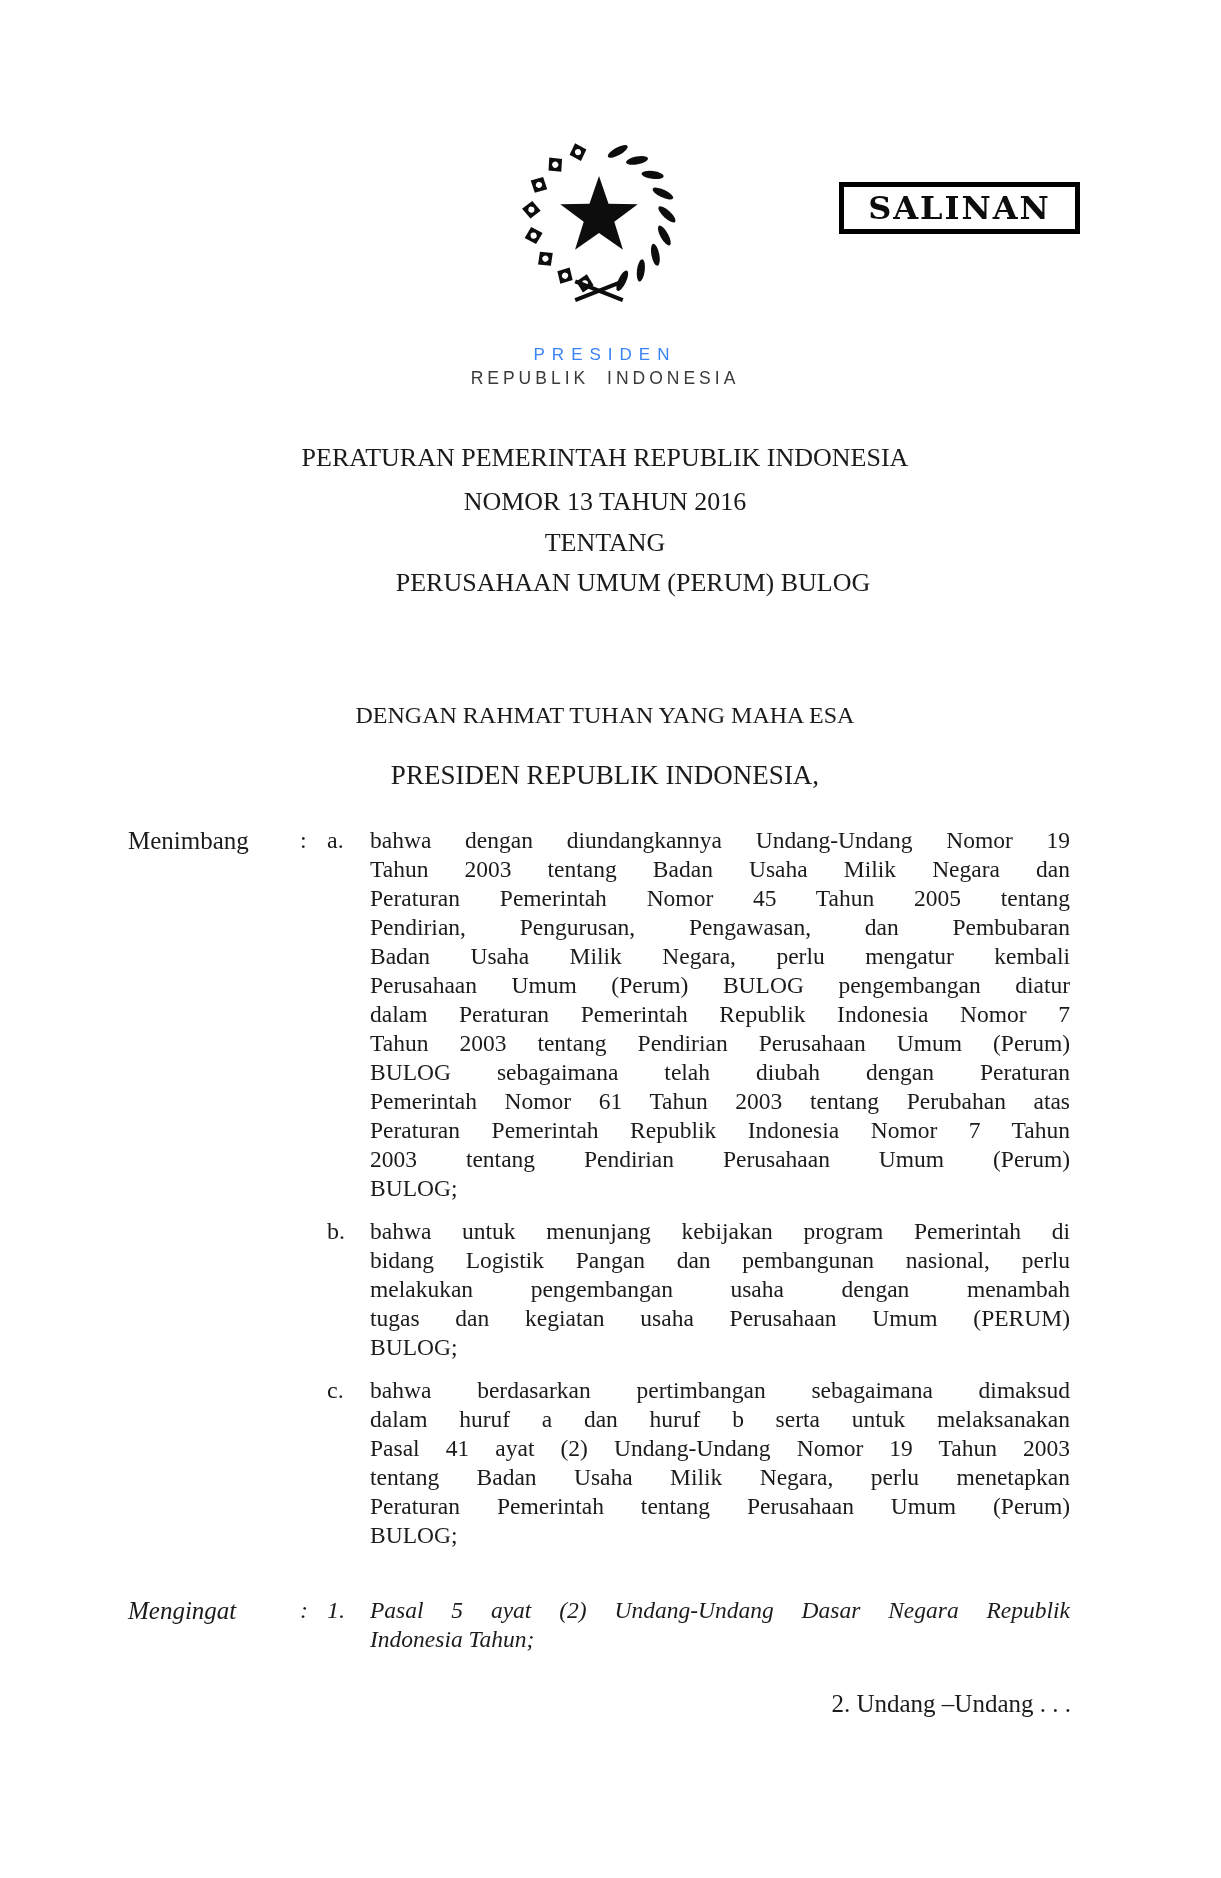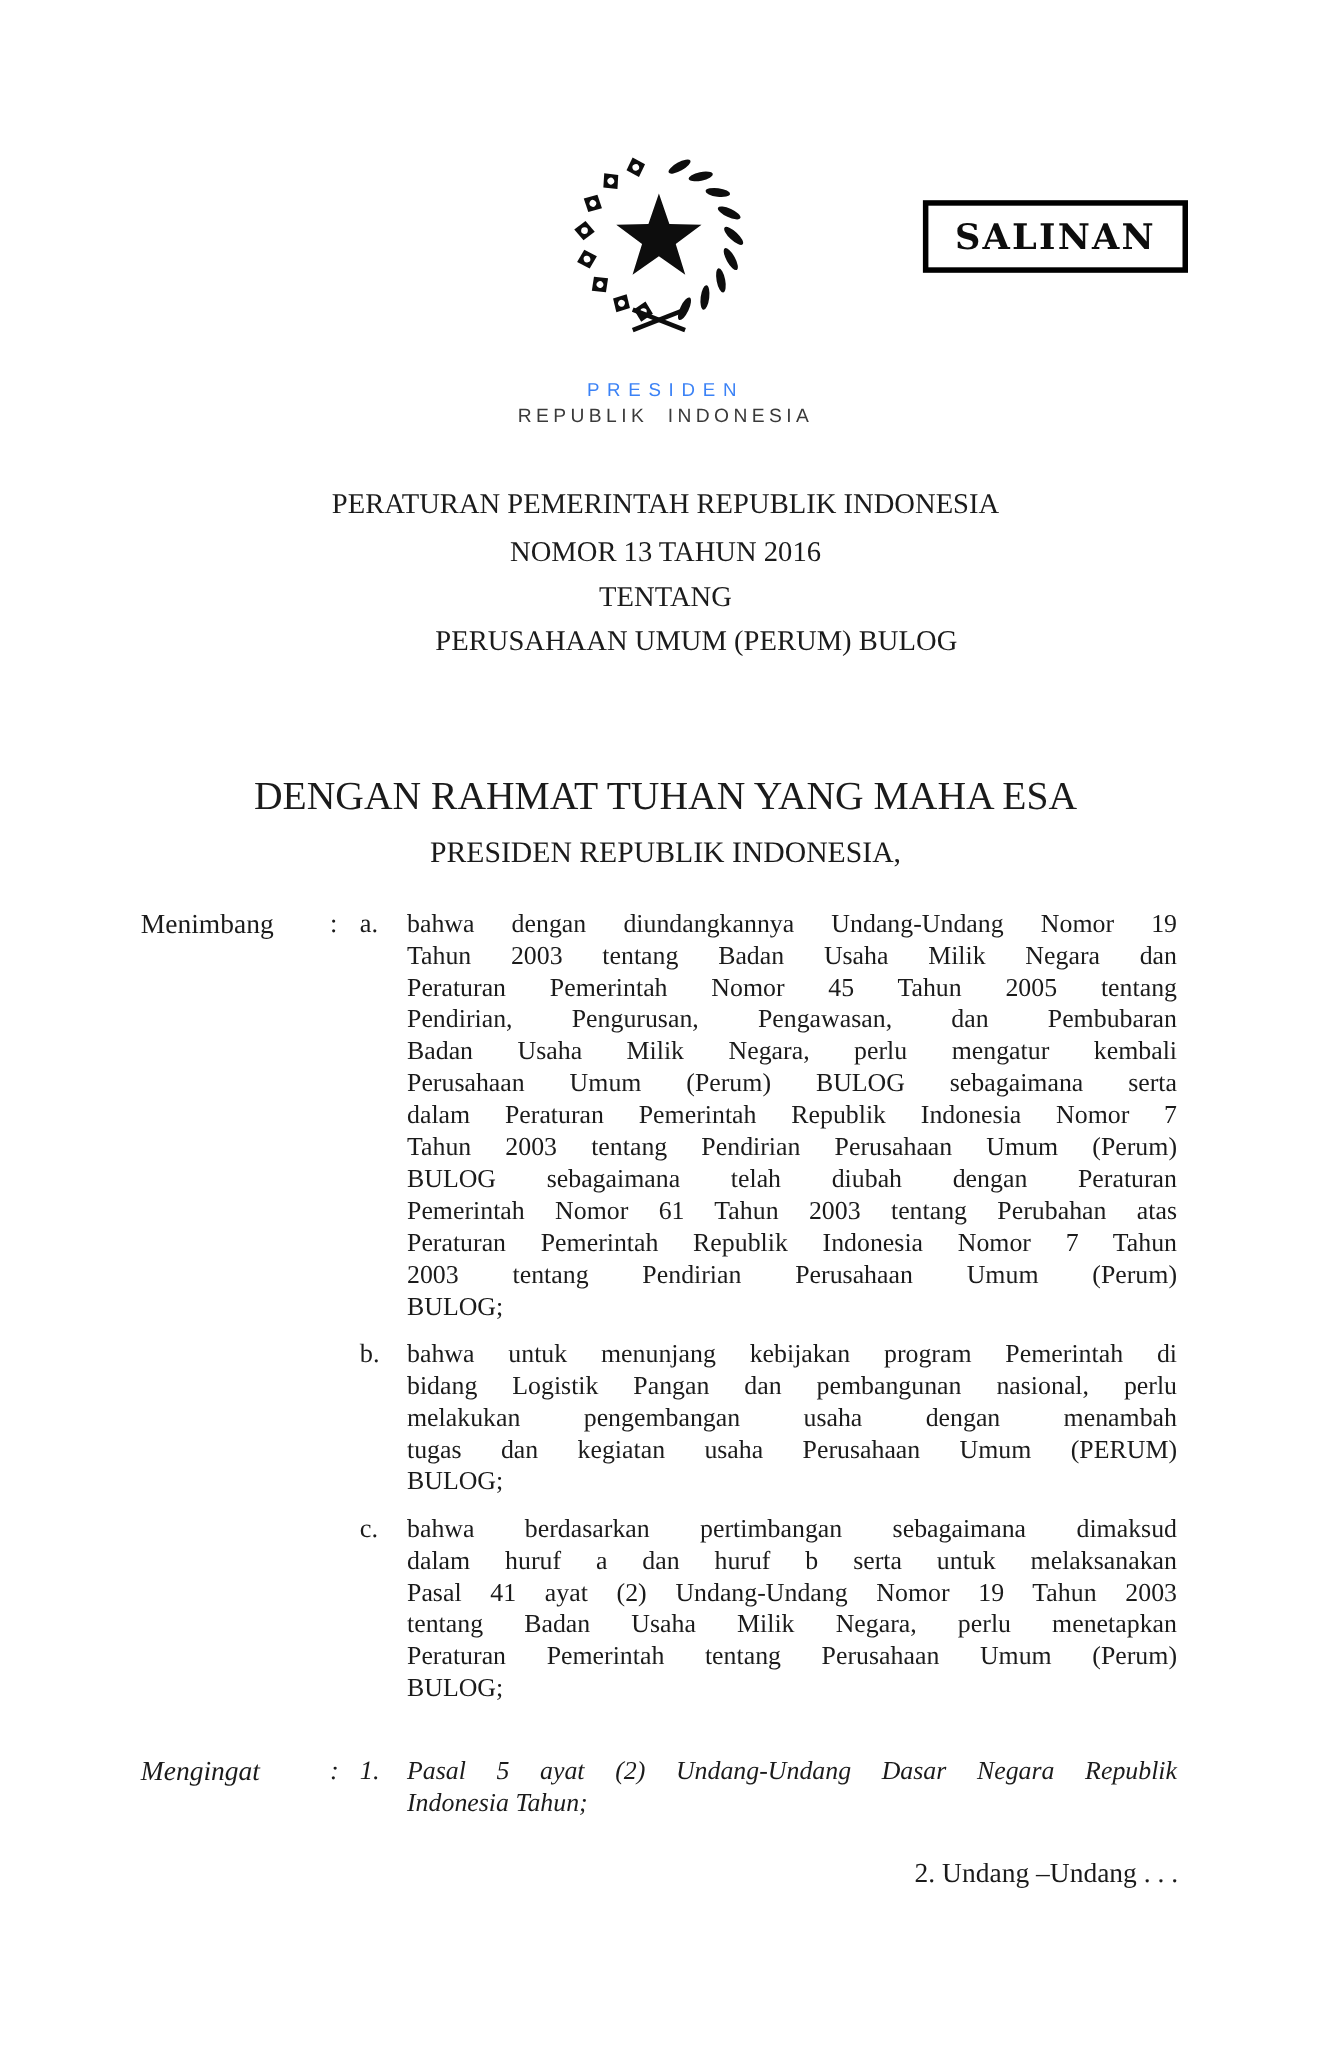--- a/index.html
+++ b/index.html
@@ -12,21 +12,21 @@
     color:#1b1b1b;
     overflow:hidden;
   }
   .centered {
     position:absolute; left:0; width:1210px;
     text-align:center; white-space:nowrap;
   }
   
   .stamp {
     position:absolute; left:839px; top:182px;
-    width:241px; height:66px;
+    width:241px; height:52px;
     border:5px solid #000; box-sizing:border-box;
     display:flex; align-items:center; justify-content:center;
     font-family:"DejaVu Serif", serif;
     font-weight:bold; font-size:32px; letter-spacing:2px;
     color:#0d0d0d;
   }
   
   .emblem {
     position:absolute; left:514px; top:134px;
     width:170px; height:186px;
@@ -34,21 +34,21 @@
   
   .lh1 { top:345px; font-family:"Liberation Sans", sans-serif; font-size:17px;
          letter-spacing:7px; color:#3b82f6; }
   .lh2 { top:368px; font-family:"Liberation Sans", sans-serif; font-size:17.5px;
          letter-spacing:4px; word-spacing:9px; color:#3a3a3a; }
   
   .t1 { top:443px; font-size:26px; }
   .t2 { top:487px; font-size:26px; }
   .t3 { top:528px; font-size:26px; }
   .t4 { top:568px; font-size:26px;padding-left:28px; }
-  .inv { top:702px; font-size:36px;text-align:center; }
+  .inv { top:702px; font-size:24px;text-align:center; }
   .auth{ top:760px; font-size:27px; }
   
   .section {
     position:absolute; left:128px;
     display:flex; align-items:flex-start;
   }
   .sec-menimbang { top:826px; }
   .sec-mengingat { top:1596px;font-style:italic; }
   .sec-label { width:172px; font-size:25px; line-height:29px; }
   .sec-colon { width:27px; font-size:24px; line-height:29px; }
@@ -129,21 +129,21 @@
     <div class="sec-colon">:</div>
     <div class="items">
       <div class="item">
         <div class="marker">a.</div>
         <div class="ptext">
             <div class="jline">bahwa dengan diundangkannya Undang-Undang Nomor 19</div>
             <div class="jline">Tahun 2003 tentang Badan Usaha Milik Negara dan</div>
             <div class="jline">Peraturan Pemerintah Nomor 45 Tahun 2005 tentang</div>
             <div class="jline">Pendirian, Pengurusan, Pengawasan, dan Pembubaran</div>
             <div class="jline">Badan Usaha Milik Negara, perlu mengatur kembali</div>
-            <div class="jline">Perusahaan Umum (Perum) BULOG sebagaimana serta</div>
+            <div class="jline">Perusahaan Umum (Perum) BULOG pengembangan diatur</div>
             <div class="jline">dalam Peraturan Pemerintah Republik Indonesia Nomor 7</div>
             <div class="jline">Tahun 2003 tentang Pendirian Perusahaan Umum (Perum)</div>
             <div class="jline">BULOG sebagaimana telah diubah dengan Peraturan</div>
             <div class="jline">Pemerintah Nomor 61 Tahun 2003 tentang Perubahan atas</div>
             <div class="jline">Peraturan Pemerintah Republik Indonesia Nomor 7 Tahun</div>
             <div class="jline">2003 tentang Pendirian Perusahaan Umum (Perum)</div>
             <div class="jline">BULOG;</div>
           </div>
       </div>
       <div class="item">

